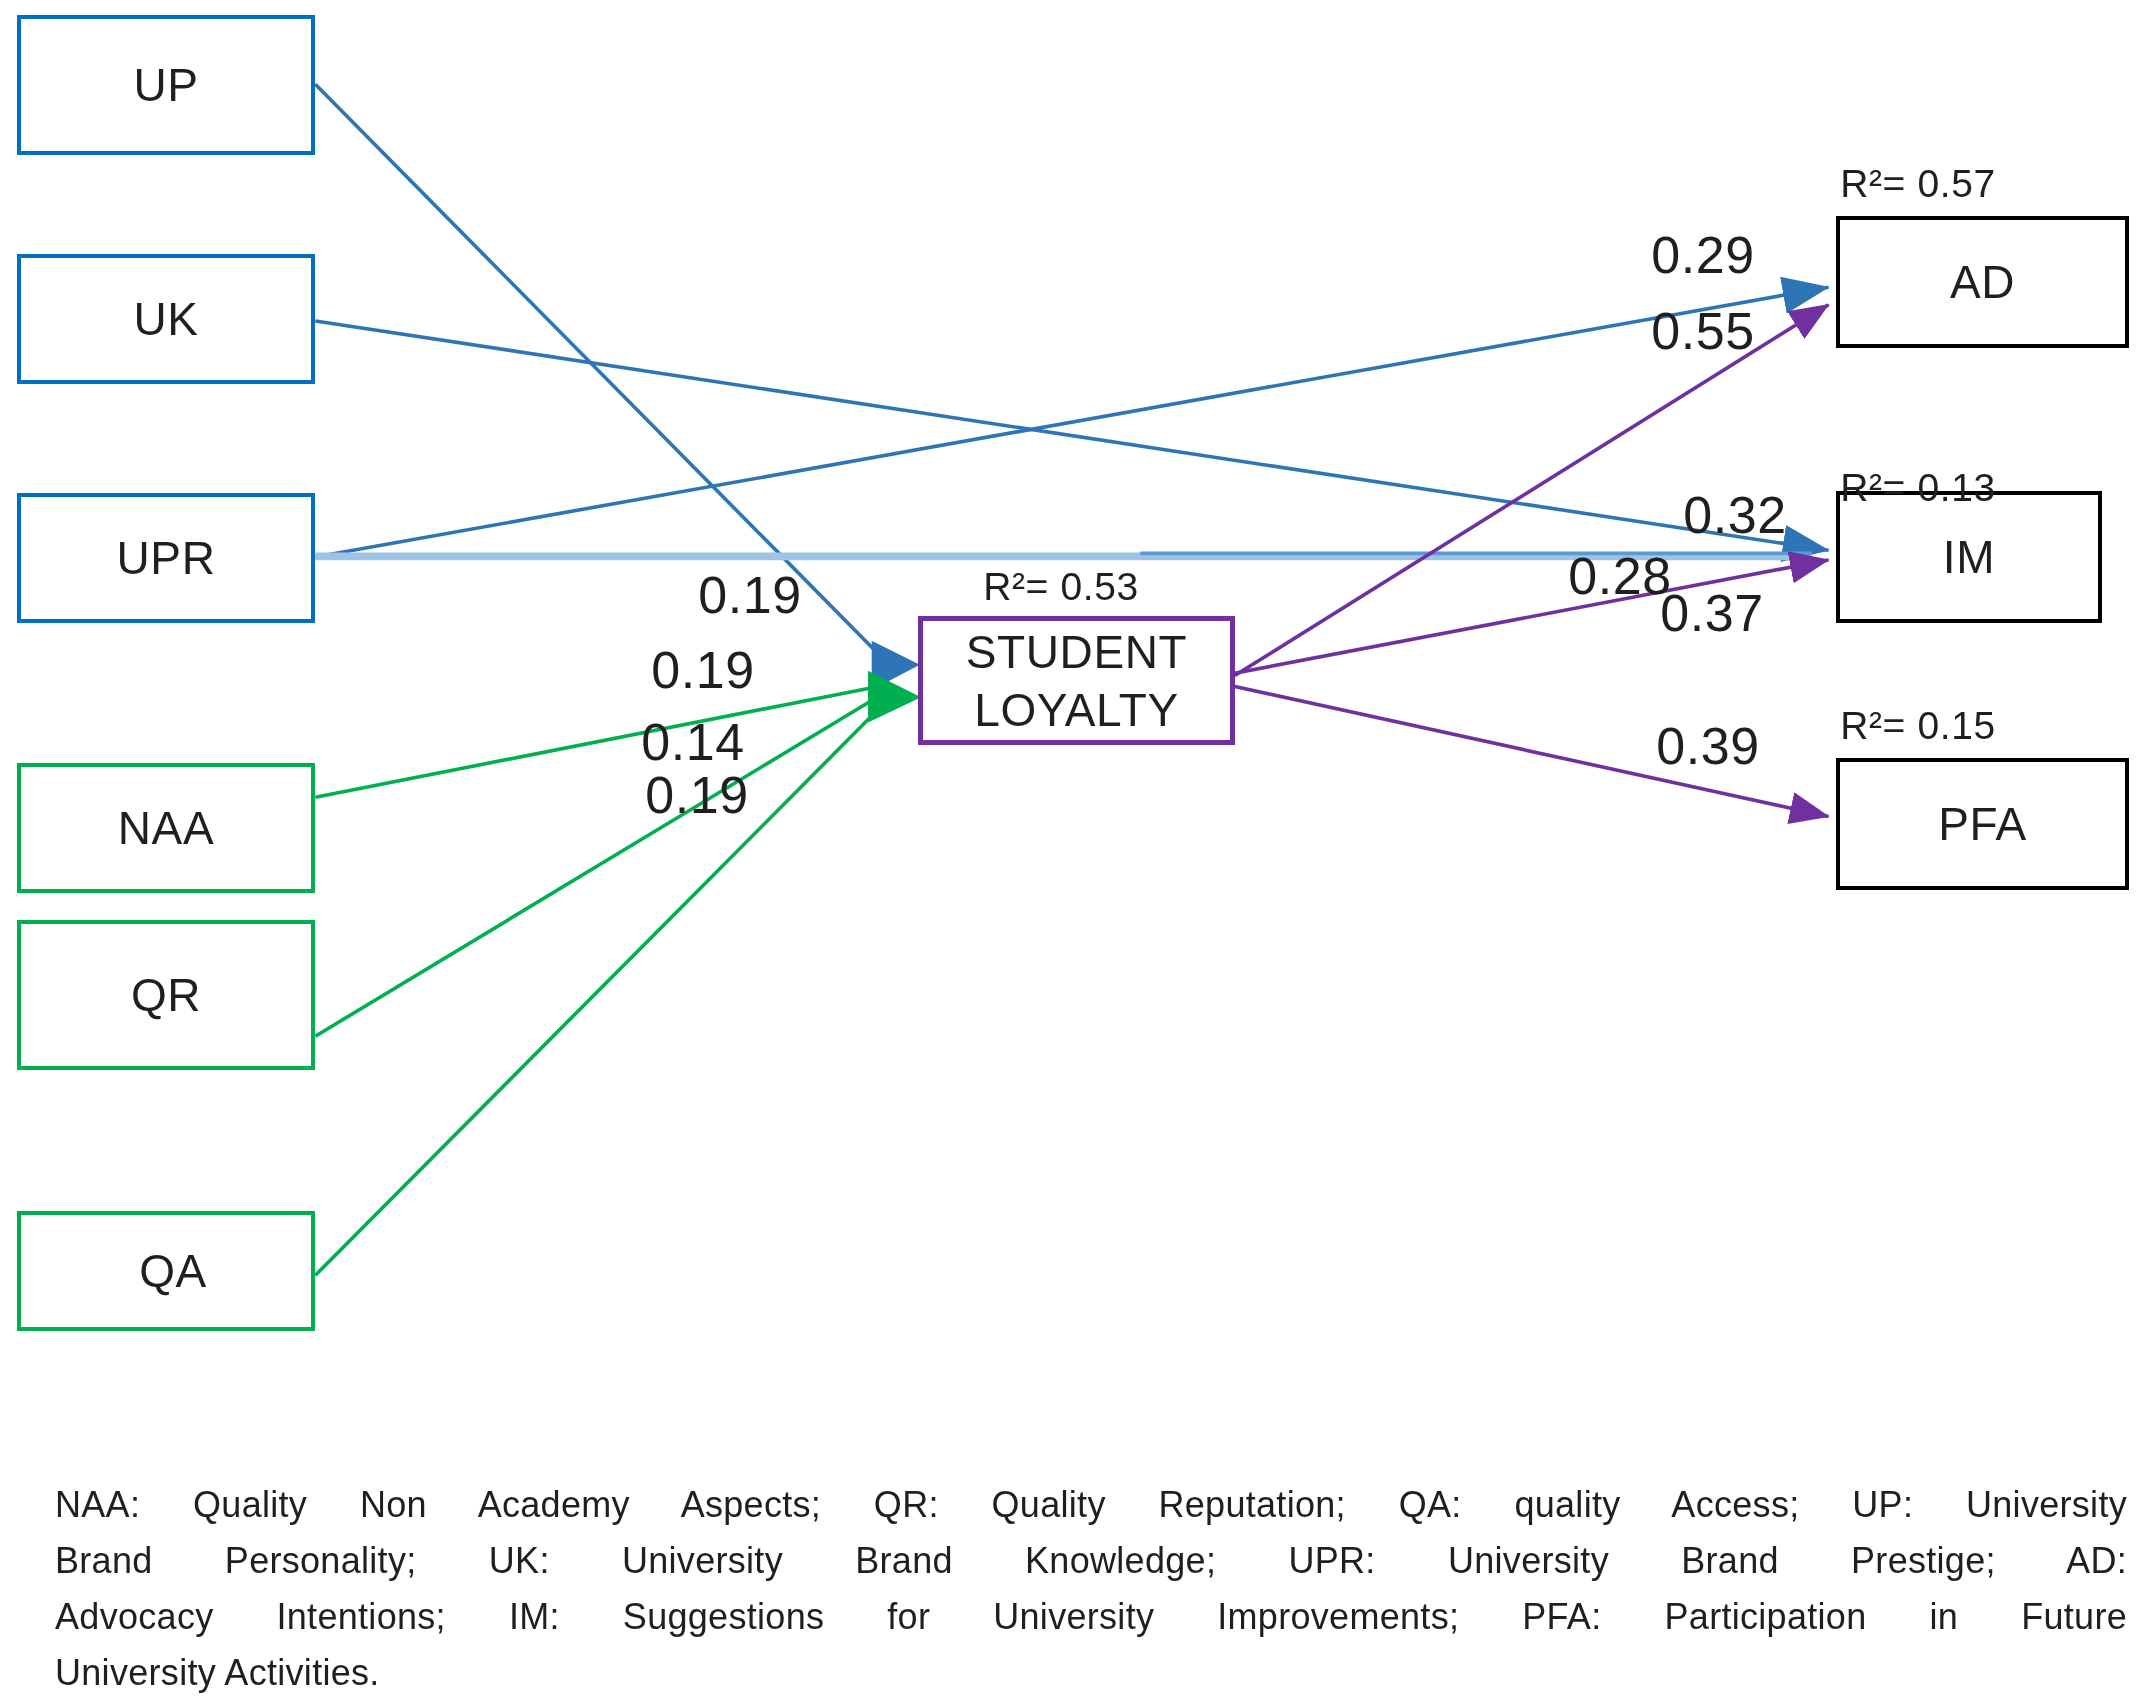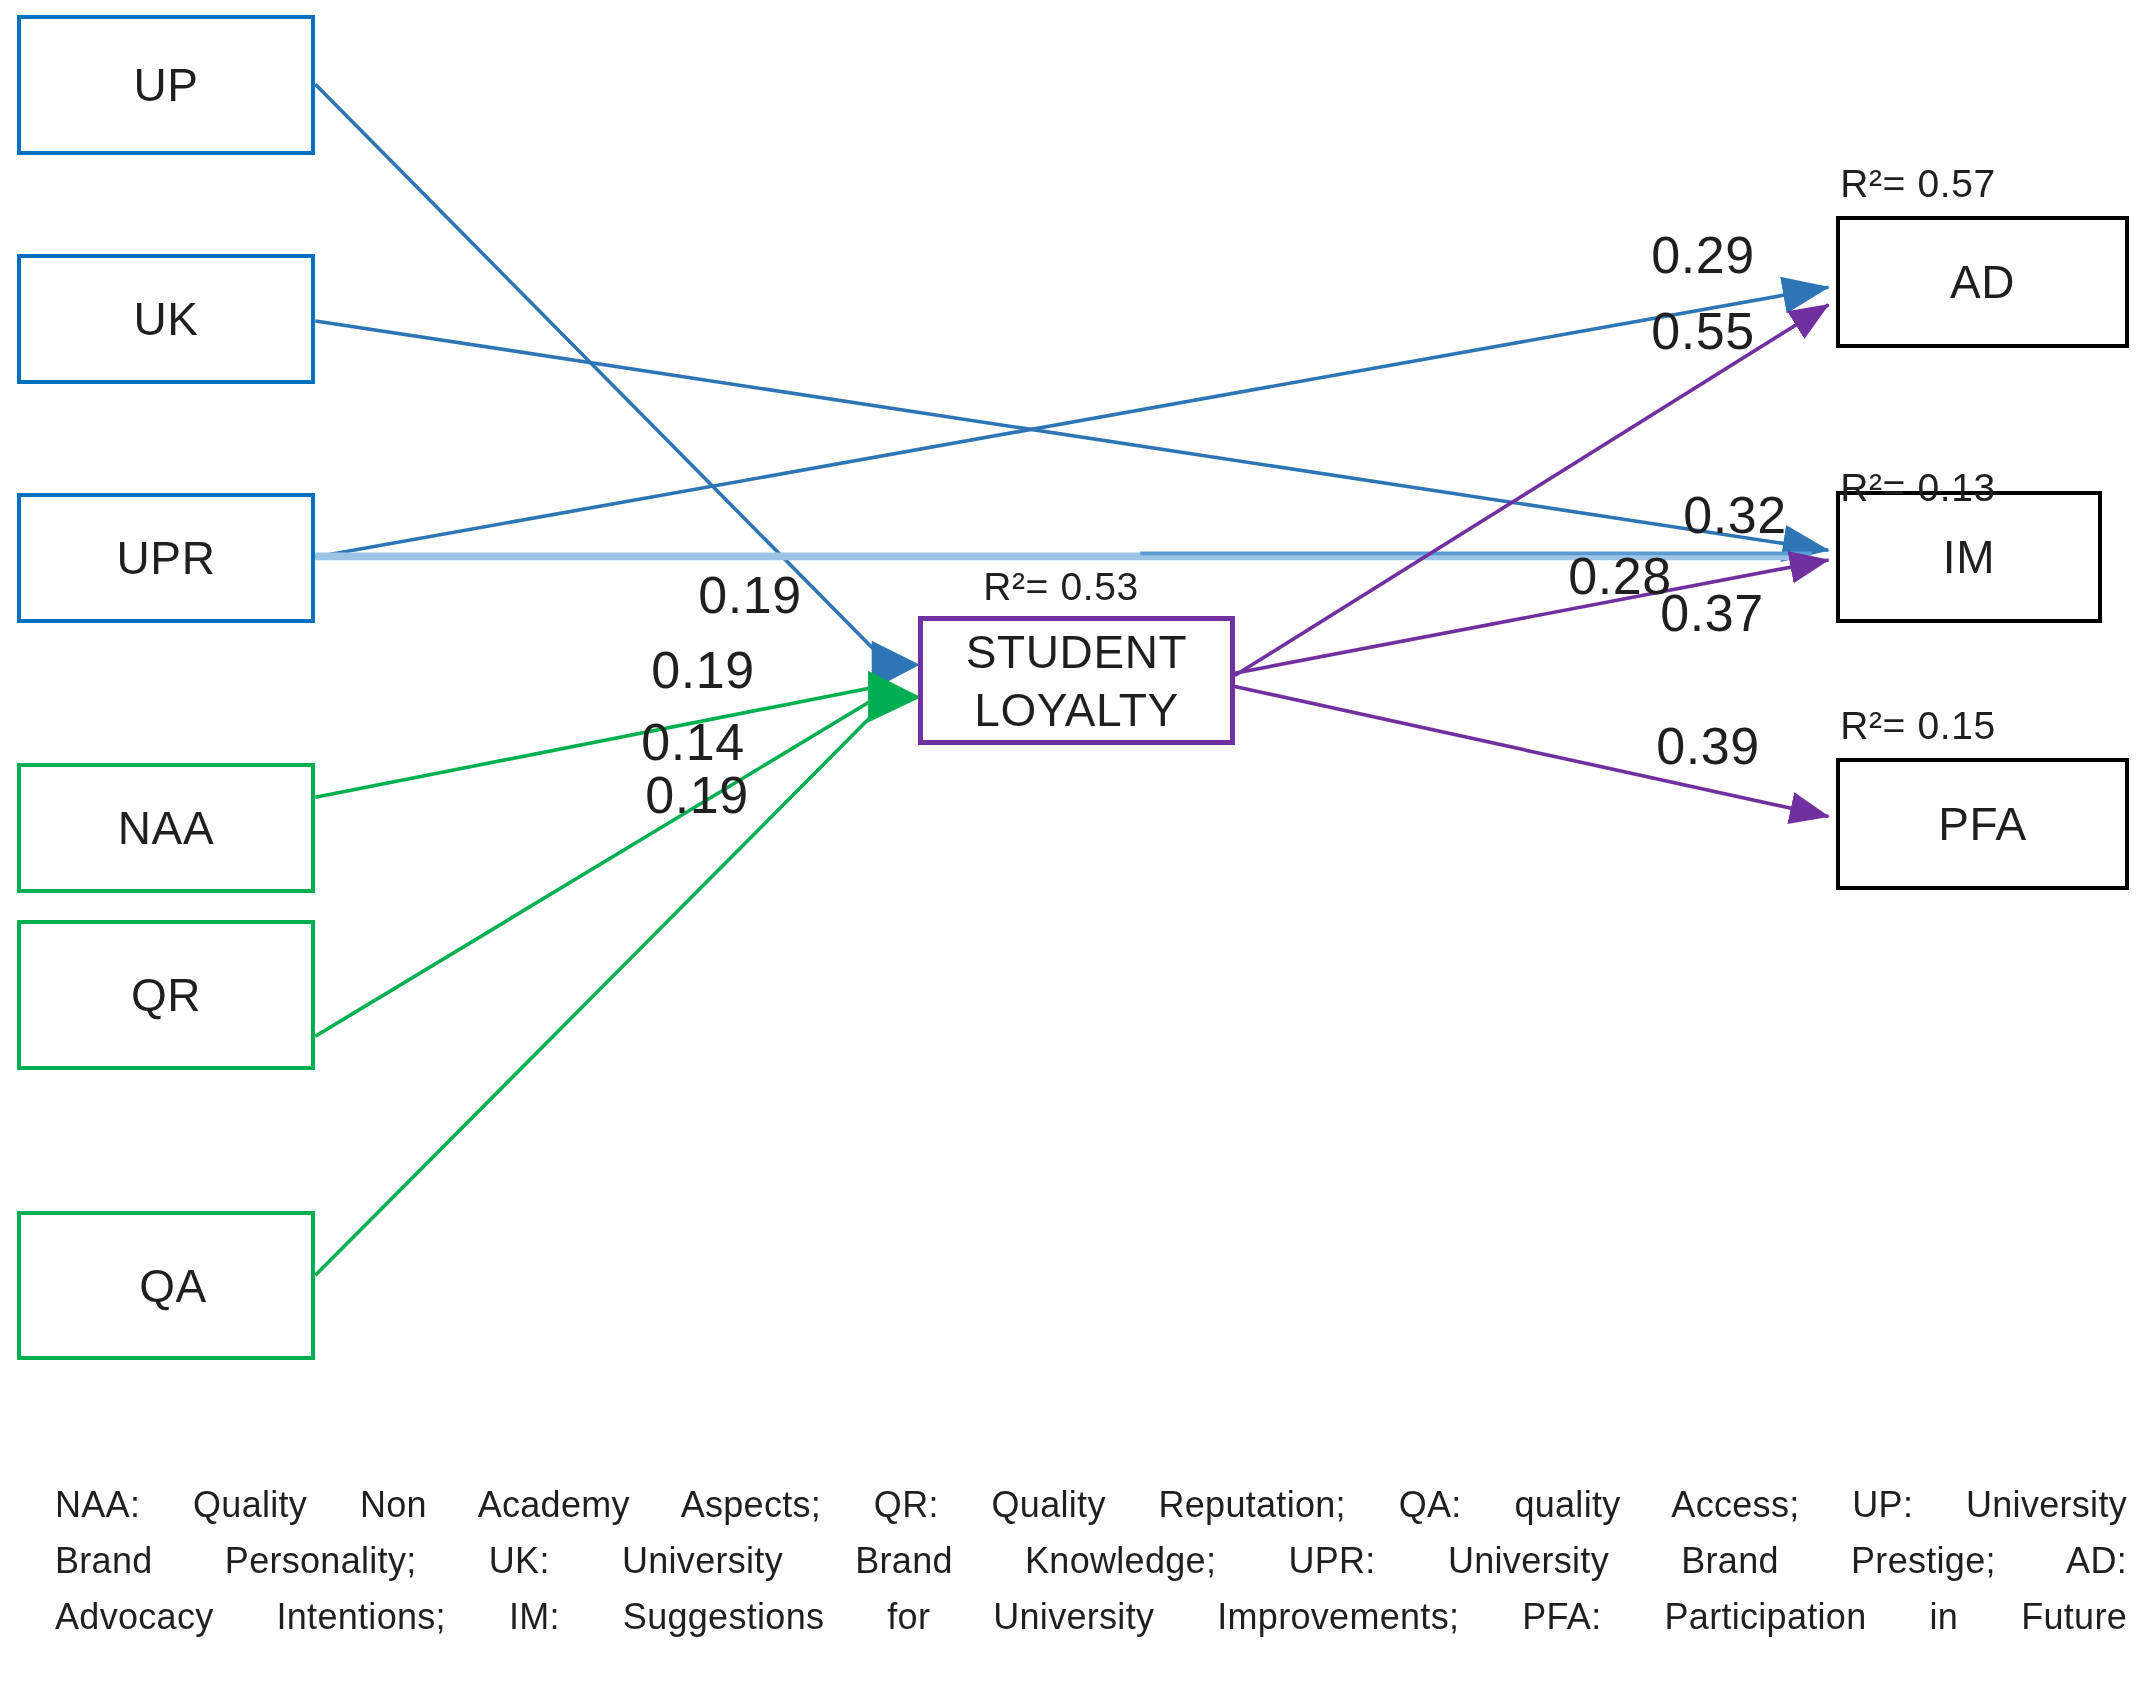--- a/index.html
+++ b/index.html
@@ -96,21 +96,21 @@
       </div>
       <div class="node" style="left: 17px; top: 493px; width: 298px; height: 130px; border: 4.2px solid rgb(0, 112, 192);">
         <div class="lbl">UPR</div>
       </div>
       <div class="node" style="left: 17px; top: 732px; width: 298px; height: 130px; border: 4.2px solid rgb(0, 176, 80); margin-top: 31px;">
         <div class="lbl">NAA</div>
       </div>
       <div class="node" style="left: 17px; top: 920px; width: 298px; height: 150px; border: 4.2px solid rgb(0, 176, 80);">
         <div class="lbl">QR</div>
       </div>
-      <div class="node" style="left: 17px; top: 1211px; width: 298px; height: 149px; border: 4.2px solid rgb(0, 176, 80); padding-left: 14px;">
+      <div class="node" style="left: 17px; top: 1211px; width: 298px; height: 120px; border: 4.2px solid rgb(0, 176, 80); padding-left: 14px;">
         <div class="lbl">QA</div>
       </div>
       <div class="node" style="left: 918px; top: 616px; width: 317px; height: 129px; border: 5.4px solid rgb(112, 48, 160);">
         <div class="lbl">STUDENT
 LOYALTY</div>
       </div>
       <div class="node" style="left: 1836px; top: 216px; width: 293px; height: 132px; border: 4.8px solid rgb(0, 0, 0);">
         <div class="lbl">AD</div>
       </div>
       <div class="node" style="left: 1836px; top: 491px; width: 266px; height: 132px; border: 4.8px solid rgb(0, 0, 0);">
@@ -134,15 +134,16 @@
       <div class="coef" style="left: 697px; top: 795px;">0.19</div>
       <div class="coef" style="left: 1703px; top: 331px;">0.55</div>
       <div class="coef" style="left: 1712px; top: 613px;">0.37</div>
       <div class="coef" style="left: 1708px; top: 746px;">0.39</div>
     </div>
 
   <div class="caption">
     <div class="cap-line just">NAA: Quality Non Academy Aspects; QR: Quality Reputation; QA: quality Access; UP: University</div>
     <div class="cap-line just">Brand Personality; UK: University Brand Knowledge; UPR: University Brand Prestige; AD:</div>
     <div class="cap-line just">Advocacy Intentions; IM: Suggestions for University Improvements; PFA: Participation in Future</div>
+    <div class="cap-line">University Activities.</div>
   </div>
 </div>
 
 
 </body></html>

